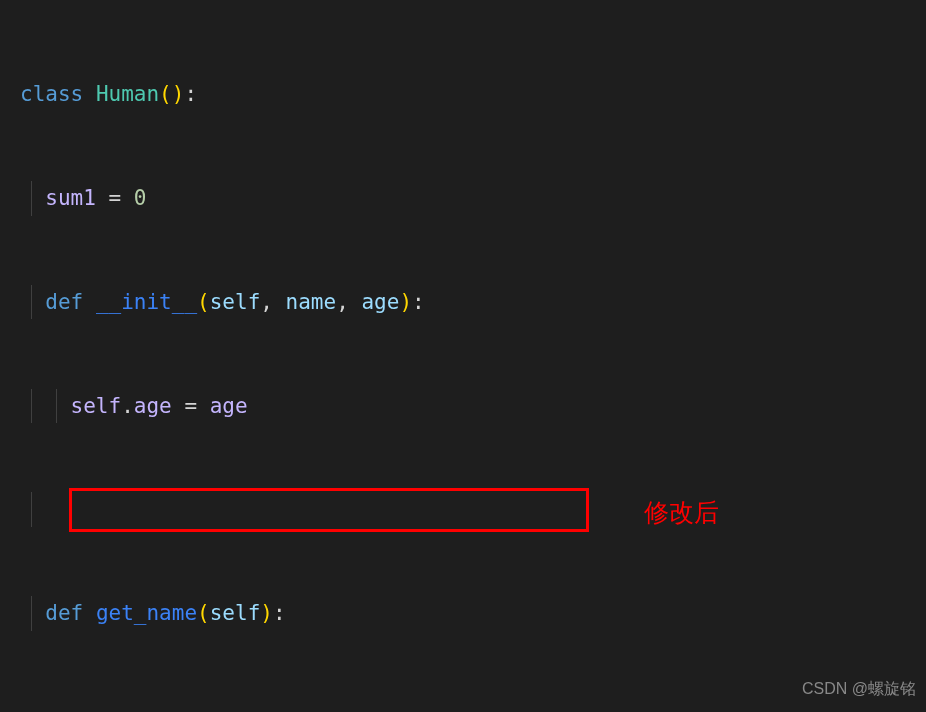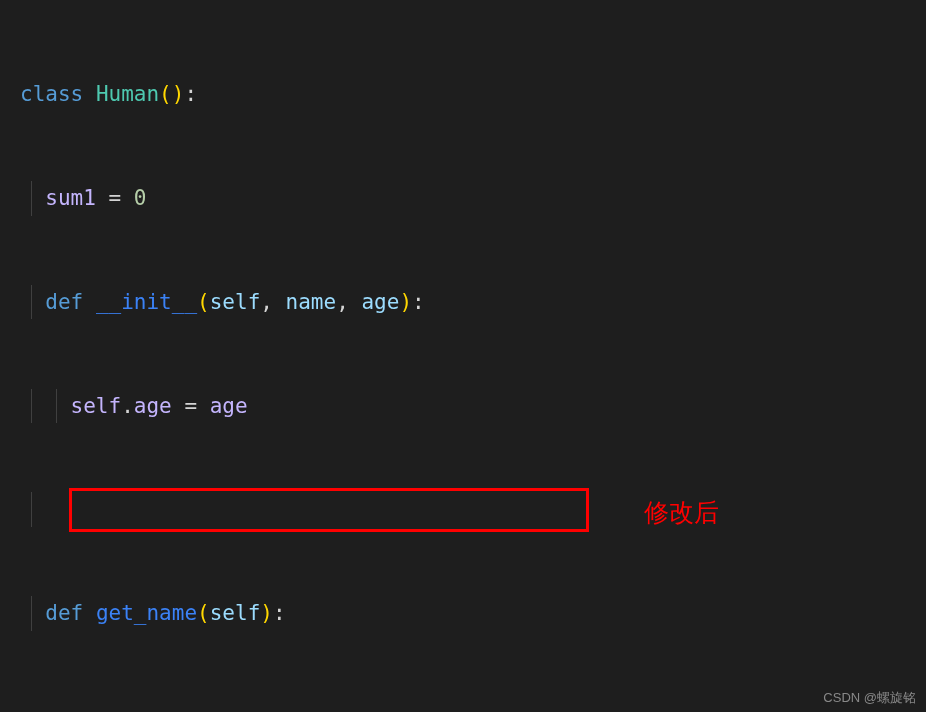--- a/index.html
+++ b/index.html
@@ -56,24 +56,24 @@
       position: absolute;
       color: #ff0000;
       font-size: 25px;
       left: 627px;
       top: 492px;
       font-family: sans-serif;
       margin-left: 17px;
     }
     .watermark {
       position: absolute;
-      bottom: 4px;
+      bottom: 10px;
       right: 10px;
       color: #888;
-      font-size: 13px;
+      font-size: 16px;
       font-family: sans-serif;
     }
   </style>
 </head>
 <body>
 
 <div class="code">
   <div class="line"><span class="kw">class</span> <span class="cls">Human</span><span class="paren-y">(</span><span class="paren-y">)</span><span class="punct">:</span></div>
   <div class="line"><span class="indent-guide" style="left:31px"></span>  <span class="var">sum1</span><span class="punct"> = </span><span class="num">0</span></div>
   <div class="line"><span class="indent-guide" style="left:31px"></span>  <span class="kw">def</span> <span class="fn">__init__</span><span class="paren-y">(</span><span class="param">self</span><span class="punct">, </span><span class="param">name</span><span class="punct">, </span><span class="param">age</span><span class="paren-y">)</span><span class="punct">:</span></div>

